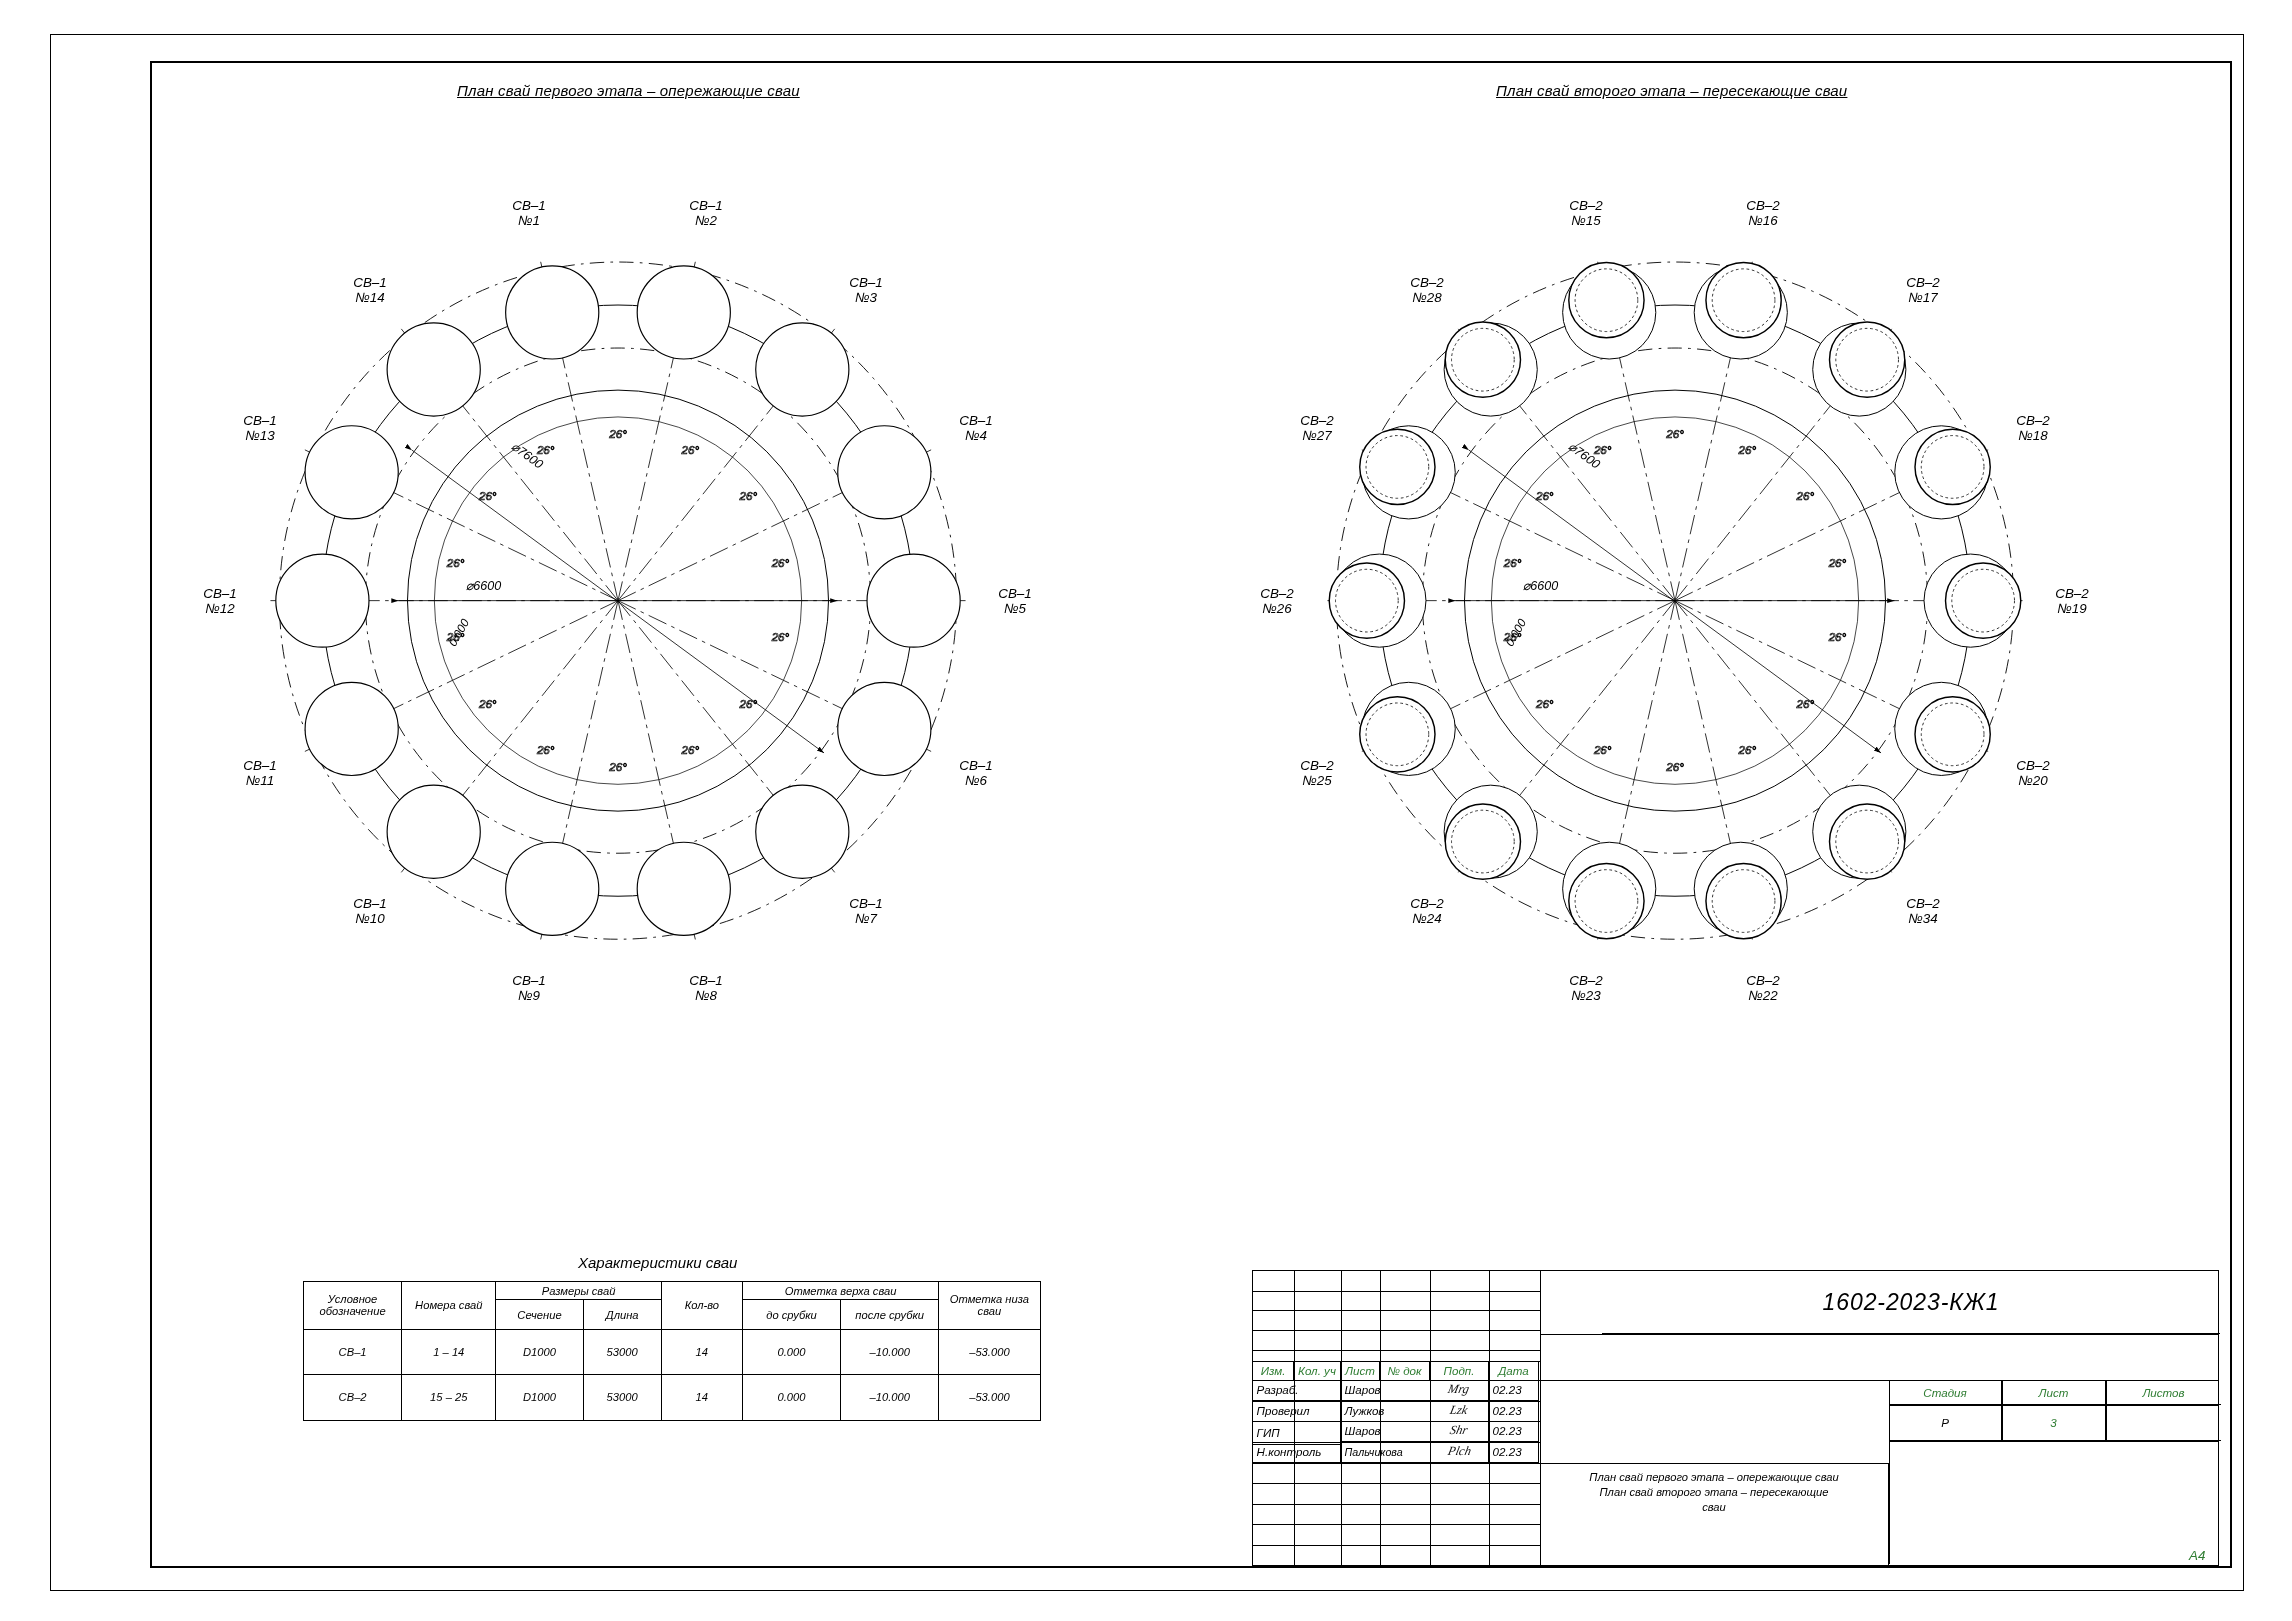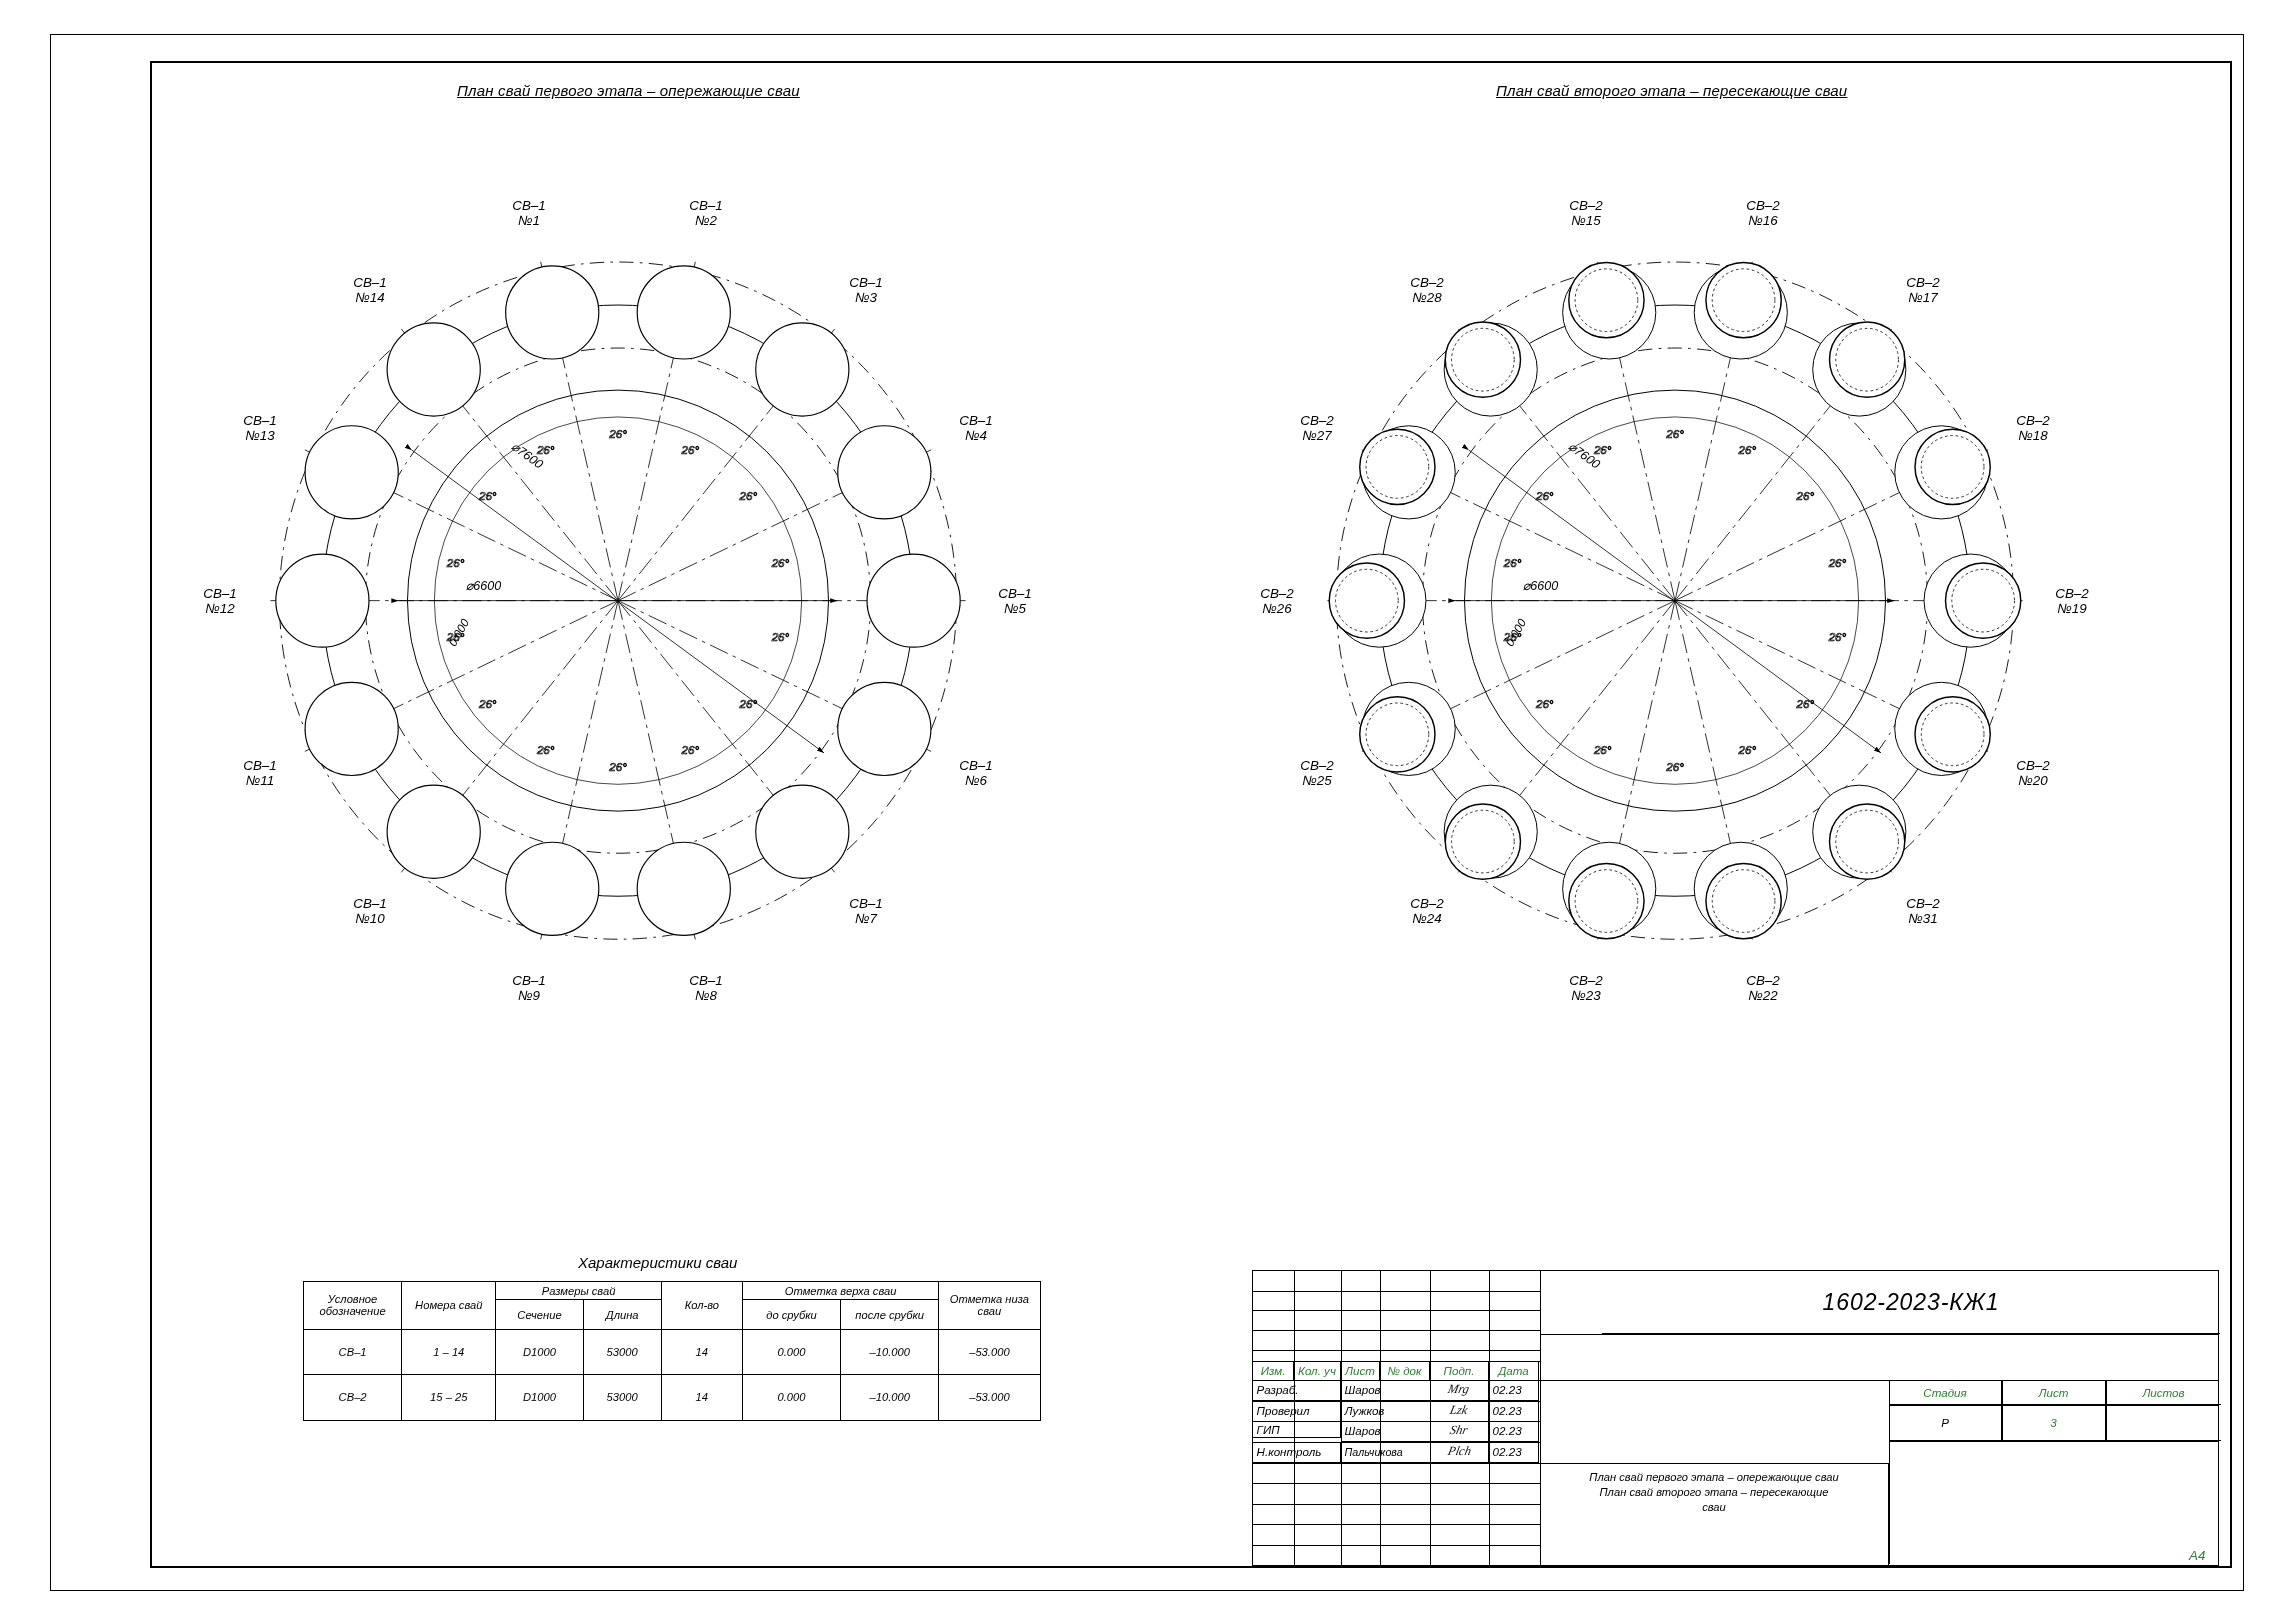--- a/index.html
+++ b/index.html
@@ -426,21 +426,21 @@
       <div class="pile-label" style="left: 845px; top: 502px;">
         <div>СВ–2</div>
         <div>№19</div>
       </div>
       <div class="pile-label" style="left: 806px; top: 674px;">
         <div>СВ–2</div>
         <div>№20</div>
       </div>
       <div class="pile-label" style="left: 696px; top: 812px;">
         <div>СВ–2</div>
-        <div>№31</div>
+        <div>№34</div>
       </div>
       <div class="pile-label" style="left: 536px; top: 889px;">
         <div>СВ–2</div>
         <div>№22</div>
       </div>
       <div class="pile-label" style="left: 359px; top: 889px;">
         <div>СВ–2</div>
         <div>№23</div>
       </div>
       <div class="pile-label" style="left: 200px; top: 812px;">
@@ -557,21 +557,21 @@
       </div>
     <div class="cellbox" style="left:236px;top:109px;width:50px;height:20.6px">02.23</div>
 
     <div class="cellbox" style="left:0;top:130px;width:88px;height:20.6px">Проверил</div>
     <div class="cellbox" style="left:88px;top:130px;width:90px;height:20.6px">Лужков</div>
     <div class="cellbox c" style="left:177px;top:130px;width:59px;height:20.6px">
         <span class="sig">Lzk</span>
       </div>
     <div class="cellbox" style="left:236px;top:130px;width:50px;height:20.6px">02.23</div>
 
-    <div class="cellbox" style="left:0;top:150px;width:88px;height:17px">ГИП</div>
+    <div class="cellbox" style="left:0;top:150px;width:88px;height:24px">ГИП</div>
     <div class="cellbox" style="left:88px;top:150px;width:90px;height:20.6px">Шаров</div>
     <div class="cellbox c" style="left:177px;top:150px;width:59px;height:20.6px">
         <span class="sig">Shr</span>
       </div>
     <div class="cellbox" style="left:236px;top:150px;width:50px;height:20.6px">02.23</div>
 
     <div class="cellbox" style="left:0;top:171px;width:88px;height:20.6px">Н.контроль</div>
     <div class="cellbox" style="left:88px;top:171px;width:90px;height:20.6px;font-size:10.7px">Пальчикова</div>
     <div class="cellbox c" style="left:177px;top:171px;width:59px;height:20.6px">
         <span class="sig">Plch</span>

